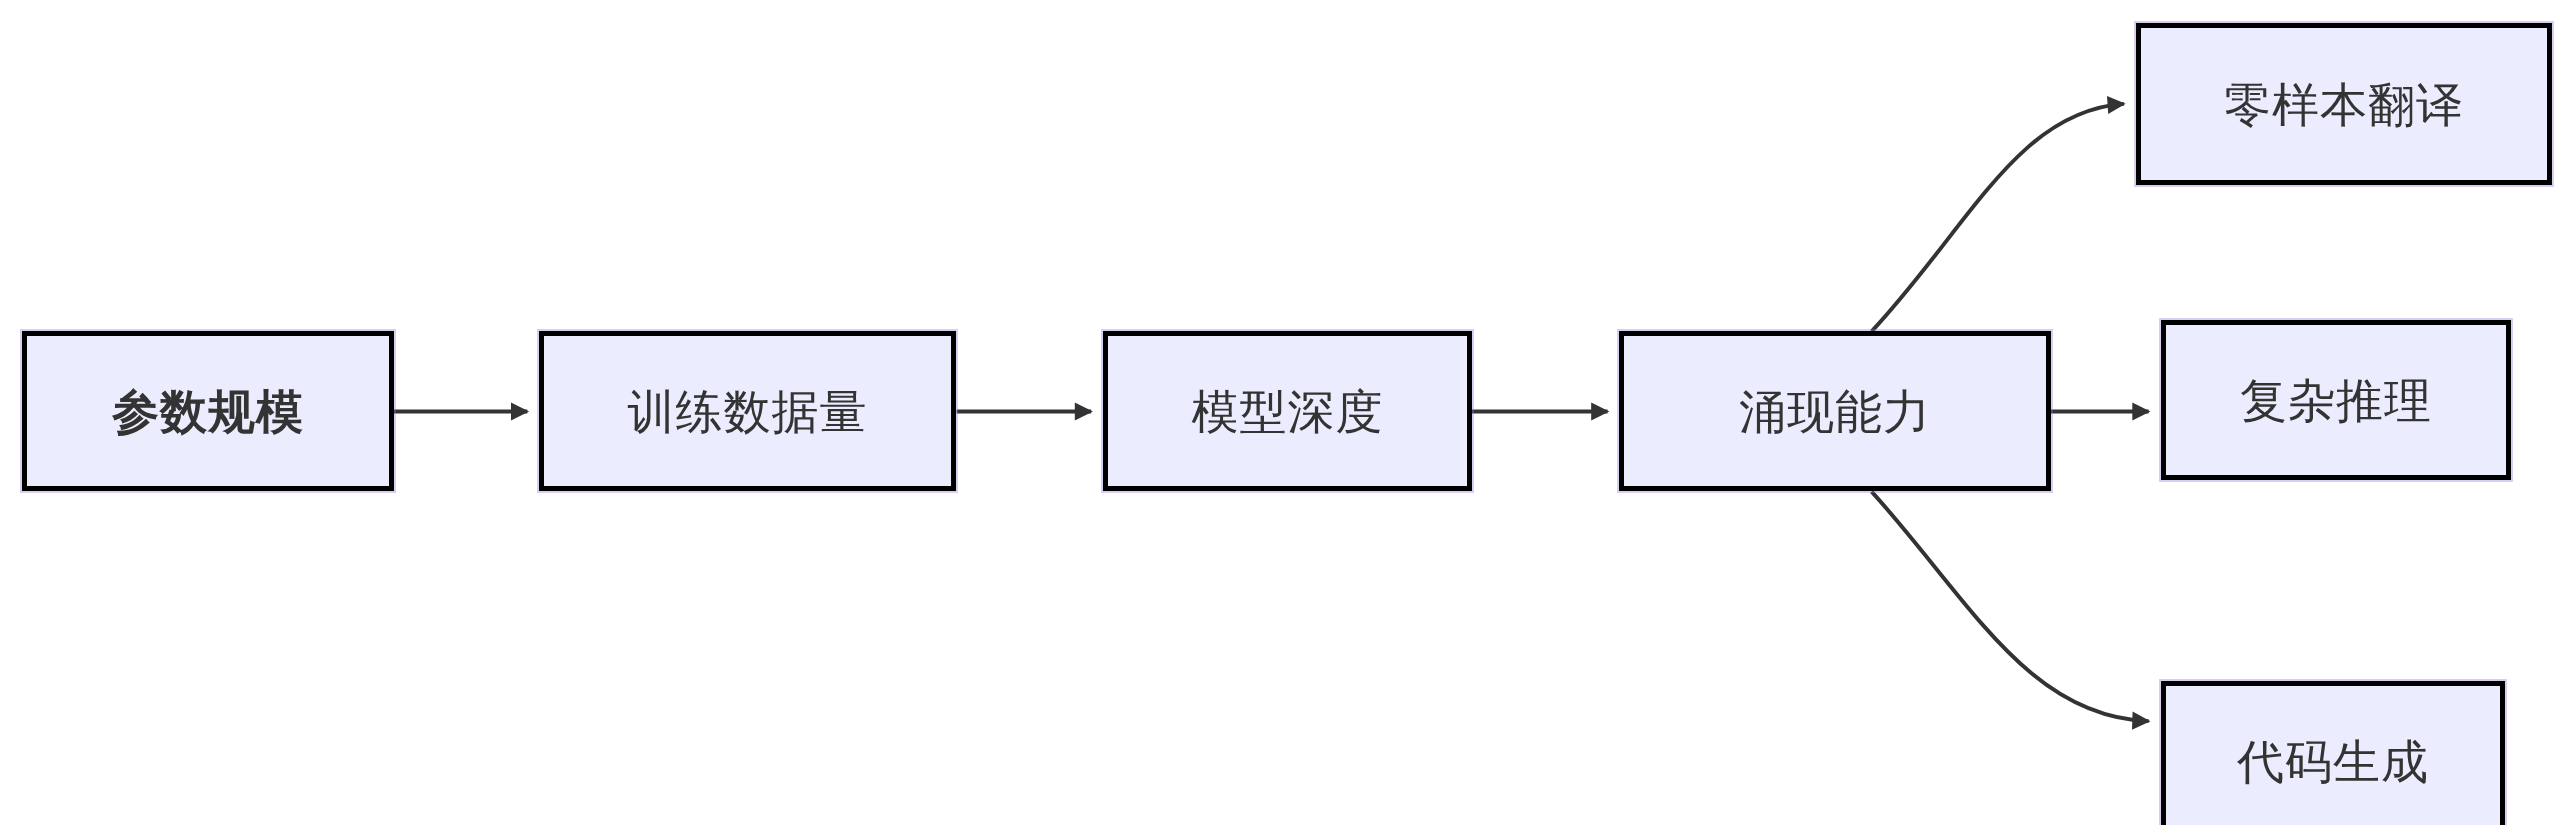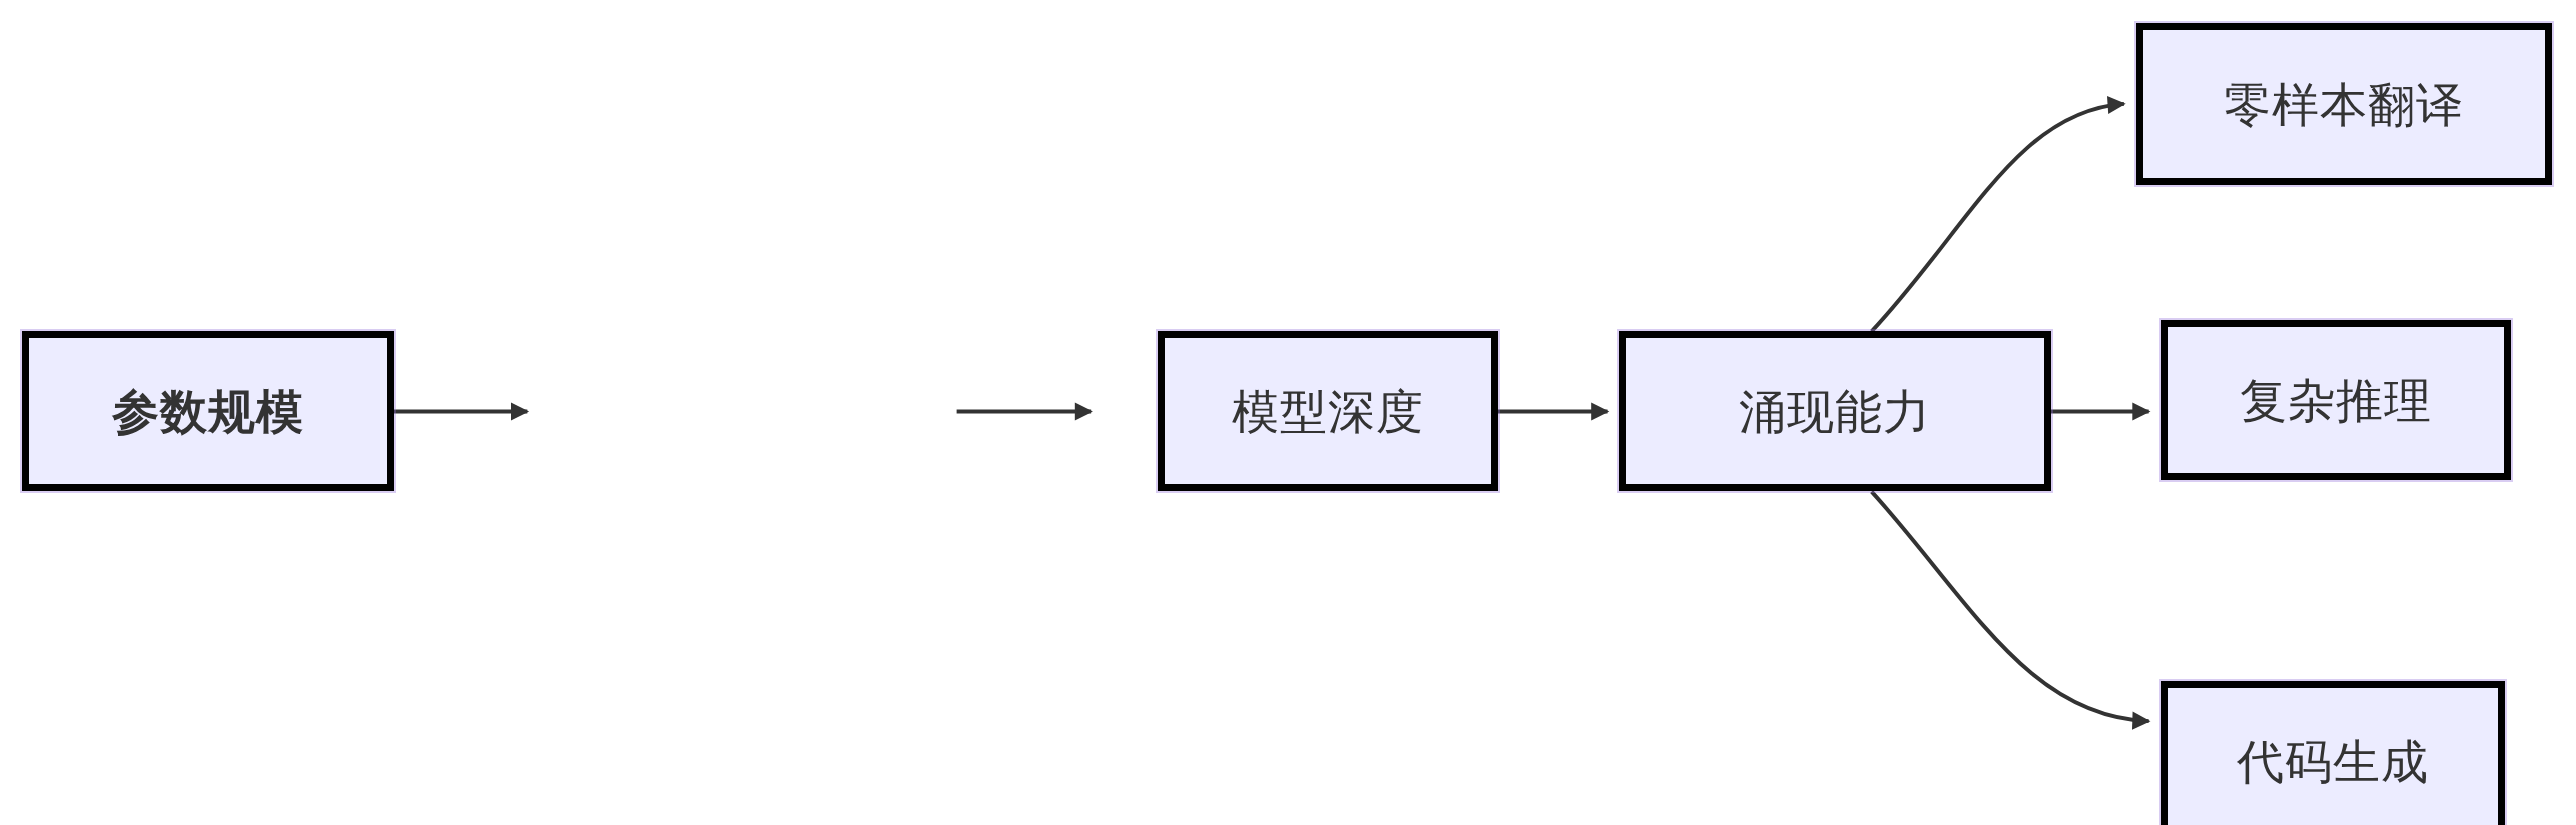--- a/index.html
+++ b/index.html
@@ -25,21 +25,21 @@
   }
   .edges-layer path.edge {
     fill: none;
     stroke: #333333;
     stroke-width: 4;
   }
   .node {
     position: absolute;
     box-sizing: border-box;
     background: #ECECFF;
-    border: 7px solid #000000;
+    border: 5px solid #000000;
     box-shadow: 0 0 0 2px rgba(147,112,219,0.35);
     display: flex;
     align-items: center;
     justify-content: center;
   }
   .node .node-label {
     color: #333333;
     font-size: 47px;
     line-height: 1;
     white-space: nowrap;
@@ -73,22 +73,25 @@
     <path class="edge" d="M 1488 416 L 1625 416" marker-end="url(#arrowhead)"></path>
     <path class="edge" d="M 1892 335 C 1990 230, 2040 112, 2147 105" marker-end="url(#arrowhead)"></path>
     <path class="edge" d="M 2010 416 L 2172 416" marker-end="url(#arrowhead)"></path>
     <path class="edge" d="M 1892 497 C 1990 605, 2050 725, 2172 729" marker-end="url(#arrowhead)"></path>
   </svg>
 
   <div class="node" style="left:22px; top:331px; width:372px; height:160px;font-weight:bold;">
     <span class="node-label">参数规模</span>
   </div>
 
+  <div class="node" style="left:539px; top:331px; width:417px; height:160px;">
+    <span class="node-label">训练数据量</span>
+  </div>
 
-  <div class="node" style="left:1158px; top:331px; width:340px; height:160px;">
+  <div class="node" style="left:1103px; top:331px; width:369px; height:160px;">
     <span class="node-label">模型深度</span>
   </div>
 
   <div class="node" style="left:1619px; top:331px; width:432px; height:160px;">
     <span class="node-label">涌现能力</span>
   </div>
 
   <div class="node" style="left:2136px; top:23px; width:416px; height:162px;">
     <span class="node-label">零样本翻译</span>
   </div>

